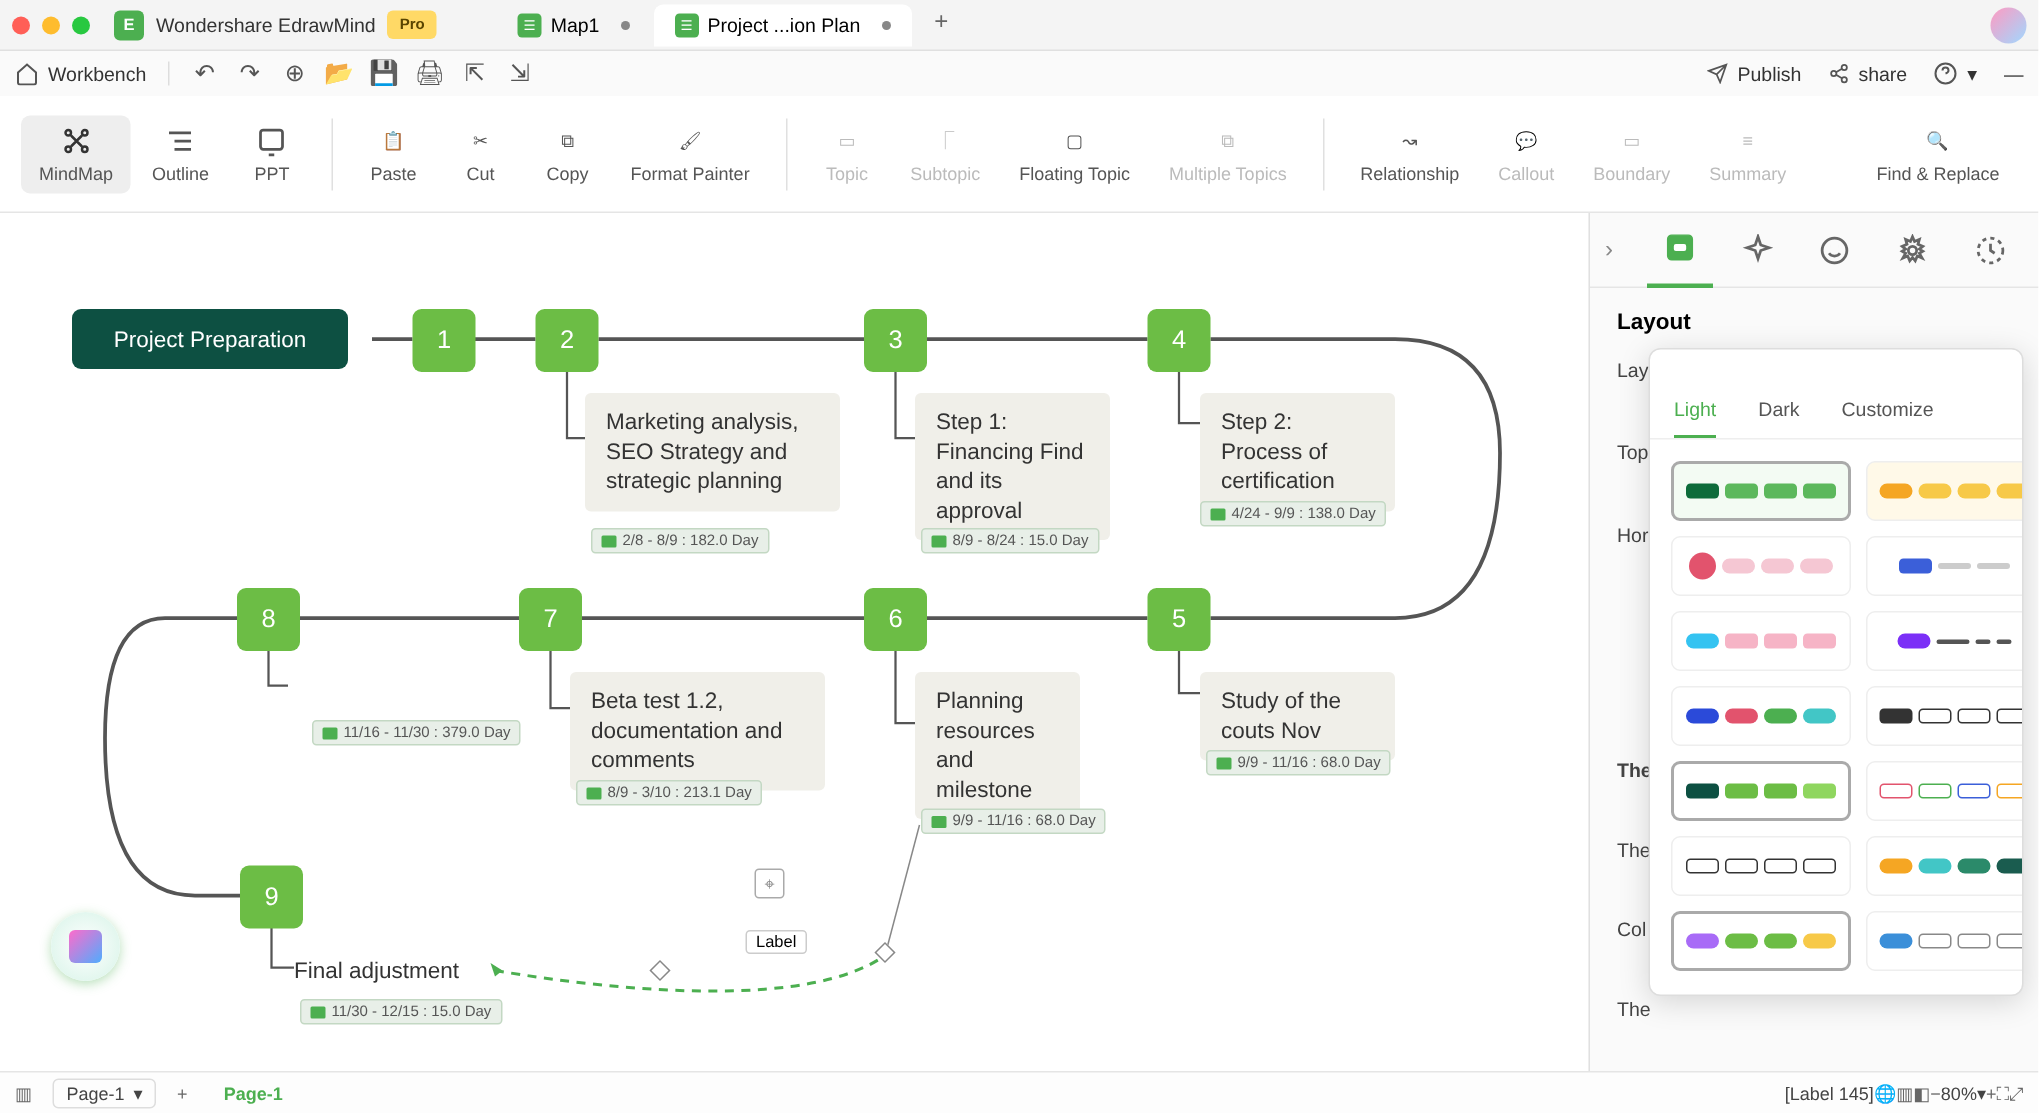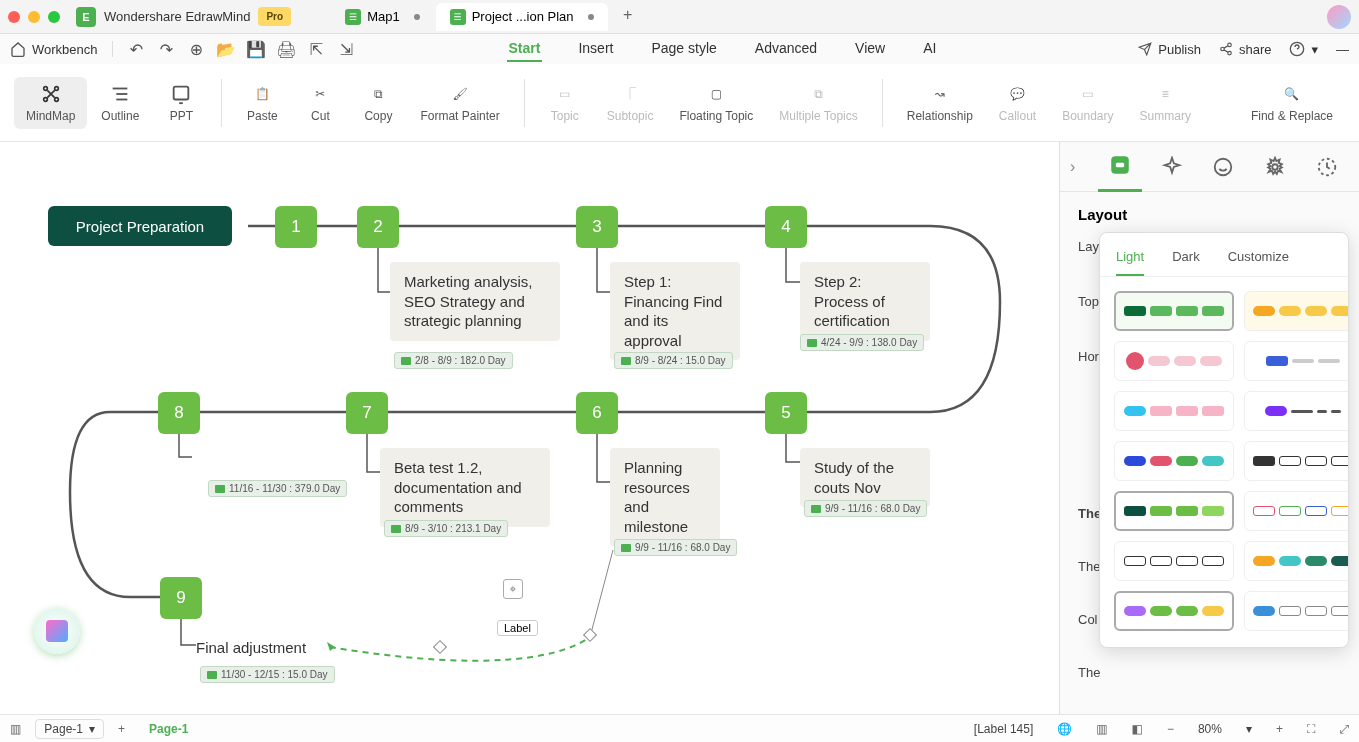--- a/index.html
+++ b/index.html
@@ -63,34 +63,34 @@
 .collapse-btn { width: 20px; color: #888; cursor: pointer; }
 .rp-tab { flex: 1; display: flex; align-items: center; justify-content: center; cursor: pointer; height: 50px; }
 .rp-tab.active { border-bottom: 3px solid #4caf50; }
 .rp-tab.active svg { stroke: #4caf50; fill:#4caf50;}
 .rp-title { padding: 14px 18px 10px; font-weight: 600; font-size: 15px; }
 .rp-row { padding: 6px 18px; font-size: 13px; color: #444; display: flex; align-items: center; }
 
 
 .theme-popup { position: absolute; right: 10px; top: 90px; width: 250px; background: #fff; border: 1px solid #ddd; border-radius: 8px; box-shadow: 0 4px 20px rgba(0,0,0,0.15); padding: 10px 0; }
 .tp-tabs { display: flex; padding: 0 16px; gap: 28px; border-bottom: 1px solid #eee; font-size: 13px; }
-.tp-tab { padding: 6px 0 10px; cursor: pointer; color: #555; }
+.tp-tab { padding: 6px 0 10px; cursor: pointer; color: #555; margin-top: 16px; }
 .tp-tab.active { color: #4caf50; border-bottom: 2px solid #4caf50; }
 .tp-grid { display: grid; grid-template-columns: 1fr 1fr; gap: 10px; padding: 14px 14px 6px; max-height: 420px; overflow-y: auto; }
 .theme-swatch { height: 40px; border: 1px solid #eee; border-radius: 6px; display: flex; align-items: center; justify-content: center; gap: 4px; cursor: pointer; padding: 0 8px; }
 .theme-swatch.selected { border: 2px solid #aaa; }
 .sw-chip { width: 22px; height: 10px; border-radius: 3px; }
 .sw-chip.round { border-radius: 5px; }
 .sw-chip.outline { border: 1px solid currentColor; background: #fff !important; }
 
 
 .statusbar { position: absolute; bottom: 0; left: 0; right: 0; height: 28px; background: #fdfdfd; border-top: 1px solid #e5e5e5; display: flex; align-items: center; padding: 0 10px; font-size: 12px; color: #444; gap: 14px; }
 .sb-page-dd { display: flex; align-items: center; gap: 6px; padding: 2px 8px; border: 1px solid #ddd; border-radius: 4px; cursor: pointer; }
 .sb-page-tab { padding: 2px 10px; color: #4caf50; font-weight: 600; cursor: pointer; }
-.sb-right { margin-left: auto; display: flex; align-items: flex-end; gap: 24px; }
+.sb-right { margin-left: auto; display: flex; align-items: flex-end; gap: 0; }
 .sb-icon { cursor: pointer; color: #666; }
 
 
 .ai-fab { position: absolute; left: 34px; bottom: 60px; width: 46px; height: 46px; border-radius: 50%; background: radial-gradient(circle, #fff, #d6f3e7); box-shadow: 0 2px 8px rgba(76,175,80,0.4); display: flex; align-items: center; justify-content: center; cursor: pointer; }
 .ai-fab-inner { width: 22px; height: 22px; background: linear-gradient(135deg,#ff6bcb,#4facfe); border-radius:4px;}
 </style>
 </head>
 <body>
 
 <div class="titlebar">
@@ -128,28 +128,20 @@
   <div class="qb-sep"></div>
   <div class="qb-btn">↶</div>
   <div class="qb-btn">↷</div>
   <div class="qb-btn">⊕</div>
   <div class="qb-btn">📂</div>
   <div class="qb-btn">💾</div>
   <div class="qb-btn">🖨</div>
   <div class="qb-btn">⇱</div>
   <div class="qb-btn">⇲</div>
 
-  <div class="menu-tabs">
-    <div class="menu-tab active">Start</div>
-    <div class="menu-tab">Insert</div>
-    <div class="menu-tab">Page style</div>
-    <div class="menu-tab">Advanced</div>
-    <div class="menu-tab">View</div>
-    <div class="menu-tab">AI</div>
-  </div>
 
   <div class="qb-right">
     <div class="qb-right-item">
       <svg width="14" height="14" viewBox="0 0 24 24" fill="none" stroke="#555" stroke-width="2">
           <path d="M22 2L11 13M22 2l-7 20-4-9-9-4 20-7z"></path>
         </svg>
       <span>Publish</span>
     </div>
     <div class="qb-right-item">
       <svg width="14" height="14" viewBox="0 0 24 24" fill="none" stroke="#555" stroke-width="2">

